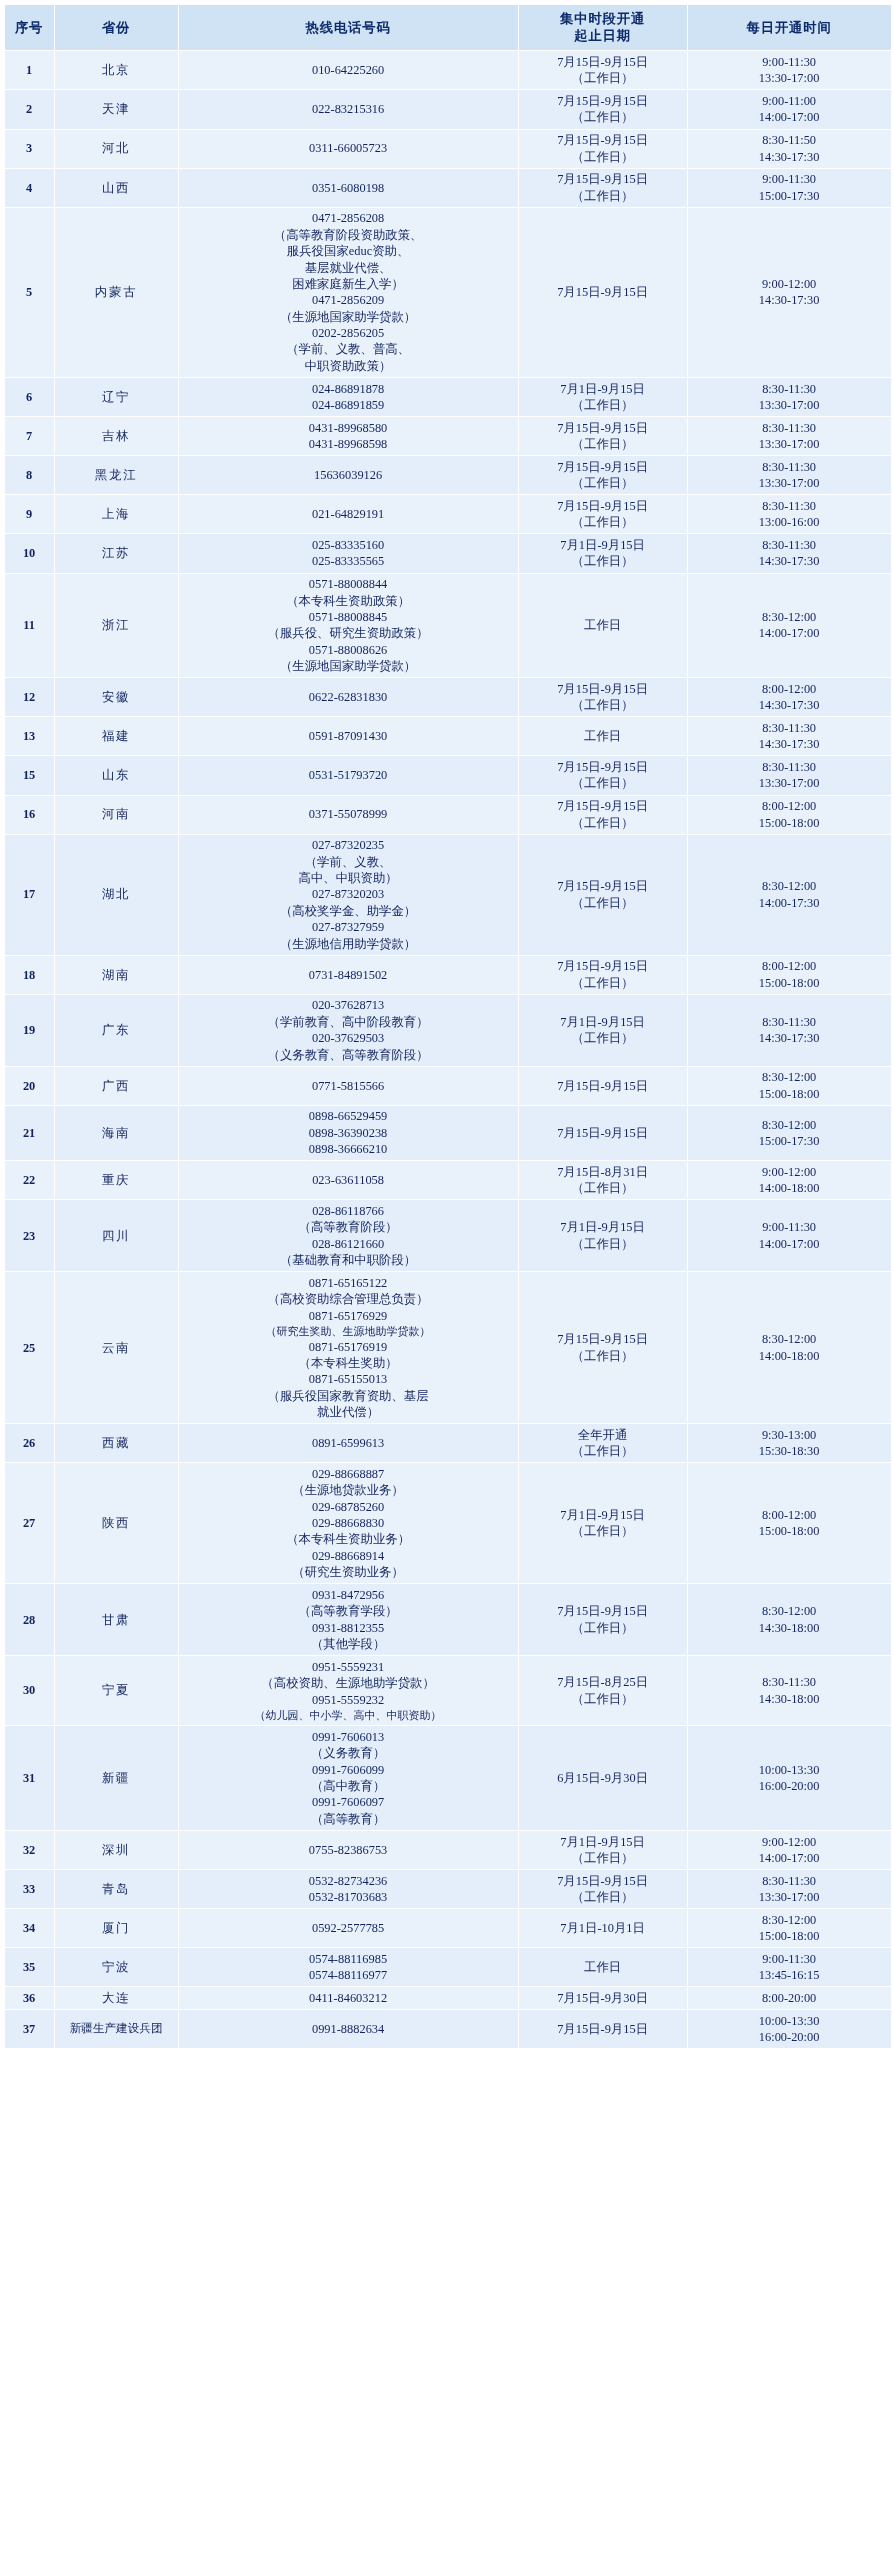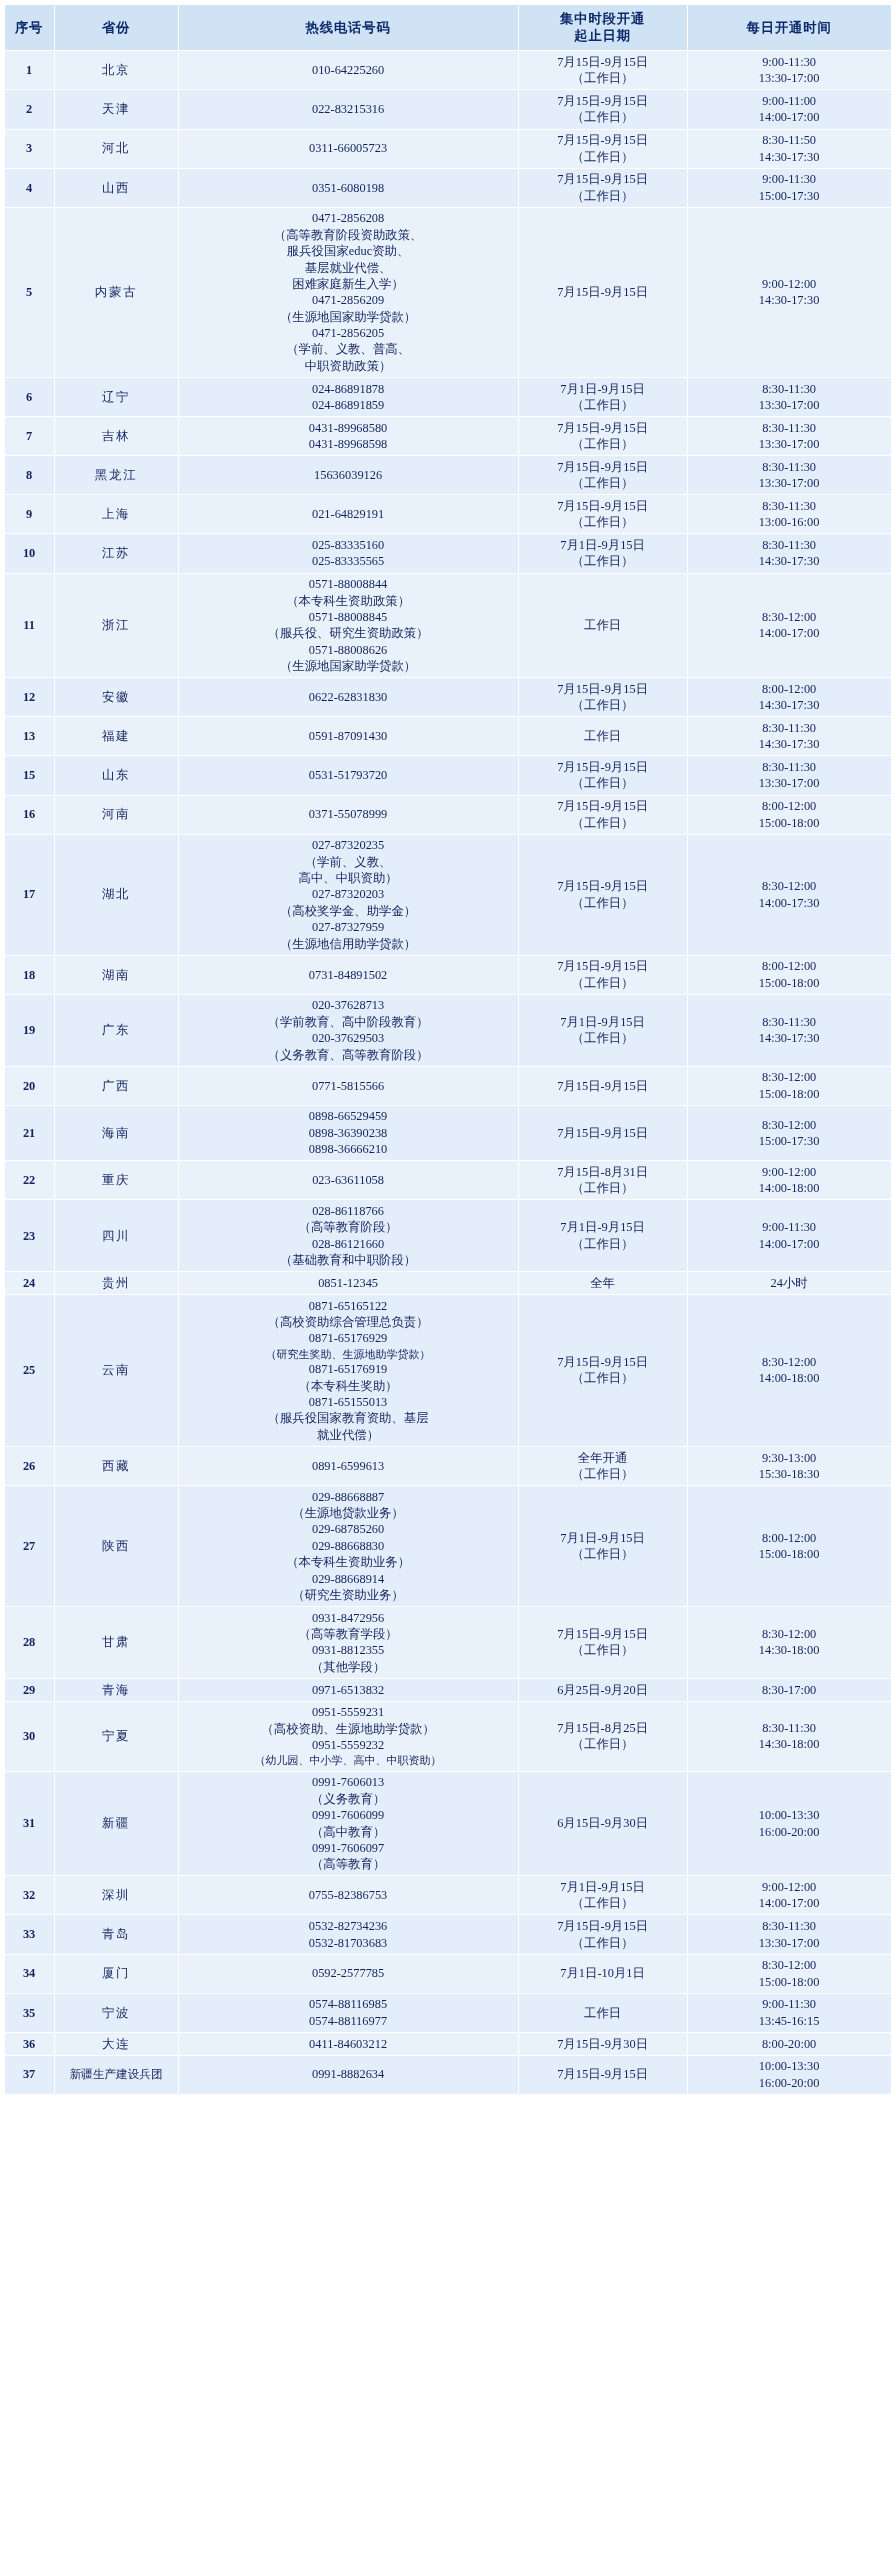--- a/index.html
+++ b/index.html
@@ -168,21 +168,21 @@
           <td class="idx">5</td>
           <td class="prov">内蒙古</td>
           <td class="phones">
             <span class="ln">0471-2856208</span>
             <span class="ln">（高等教育阶段资助政策、</span>
             <span class="ln">服兵役国家educ资助、</span>
             <span class="ln">基层就业代偿、</span>
             <span class="ln">困难家庭新生入学）</span>
             <span class="ln">0471-2856209</span>
             <span class="ln">（生源地国家助学贷款）</span>
-            <span class="ln">0471-2856205</span>
+            <span class="ln">0202-2856205</span>
             <span class="ln">（学前、义教、普高、</span>
             <span class="ln">中职资助政策）</span>
           </td>
           <td class="dates">
             <span class="ln">7月15日-9月15日</span>
           </td>
           <td class="times">
             <span class="ln">9:00-12:00</span>
             <span class="ln">14:30-17:30</span>
           </td>
@@ -451,33 +451,20 @@
             <span class="ln">028-86121660</span>
             <span class="ln">（基础教育和中职阶段）</span>
           </td>
           <td class="dates">
             <span class="ln">7月1日-9月15日</span>
             <span class="ln">（工作日）</span>
           </td>
           <td class="times">
             <span class="ln">9:00-11:30</span>
             <span class="ln">14:00-17:00</span>
-          </td>
-        </tr>
-        <tr>
-          <td class="idx">24</td>
-          <td class="prov">贵州</td>
-          <td class="phones">
-            <span class="ln">0851-12345</span>
-          </td>
-          <td class="dates">
-            <span class="ln">全年</span>
-          </td>
-          <td class="times">
-            <span class="ln">24小时</span>
           </td>
         </tr>
         <tr>
           <td class="idx">25</td>
           <td class="prov">云南</td>
           <td class="phones">
             <span class="ln">0871-65165122</span>
             <span class="ln">（高校资助综合管理总负责）</span>
             <span class="ln">0871-65176929</span>
             <span class="ln small">（研究生奖助、生源地助学贷款）</span>
@@ -544,33 +531,20 @@
           <td class="dates">
             <span class="ln">7月15日-9月15日</span>
             <span class="ln">（工作日）</span>
           </td>
           <td class="times">
             <span class="ln">8:30-12:00</span>
             <span class="ln">14:30-18:00</span>
           </td>
         </tr>
         <tr>
-          <td class="idx">29</td>
-          <td class="prov">青海</td>
-          <td class="phones">
-            <span class="ln">0971-6513832</span>
-          </td>
-          <td class="dates">
-            <span class="ln">6月25日-9月20日</span>
-          </td>
-          <td class="times">
-            <span class="ln">8:30-17:00</span>
-          </td>
-        </tr>
-        <tr>
           <td class="idx">30</td>
           <td class="prov">宁夏</td>
           <td class="phones">
             <span class="ln">0951-5559231</span>
             <span class="ln">（高校资助、生源地助学贷款）</span>
             <span class="ln">0951-5559232</span>
             <span class="ln small">（幼儿园、中小学、高中、中职资助）</span>
           </td>
           <td class="dates">
             <span class="ln">7月15日-8月25日</span>

